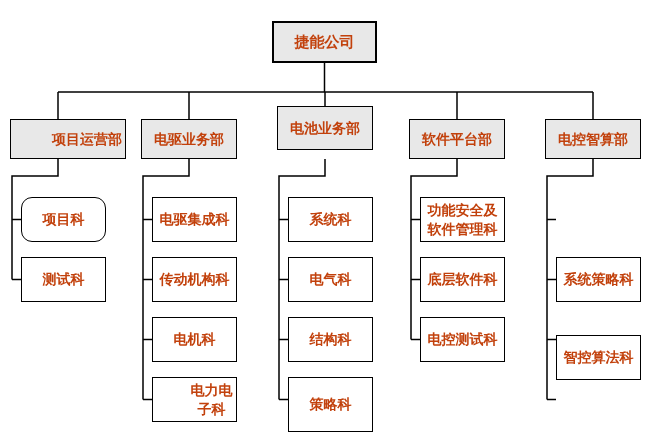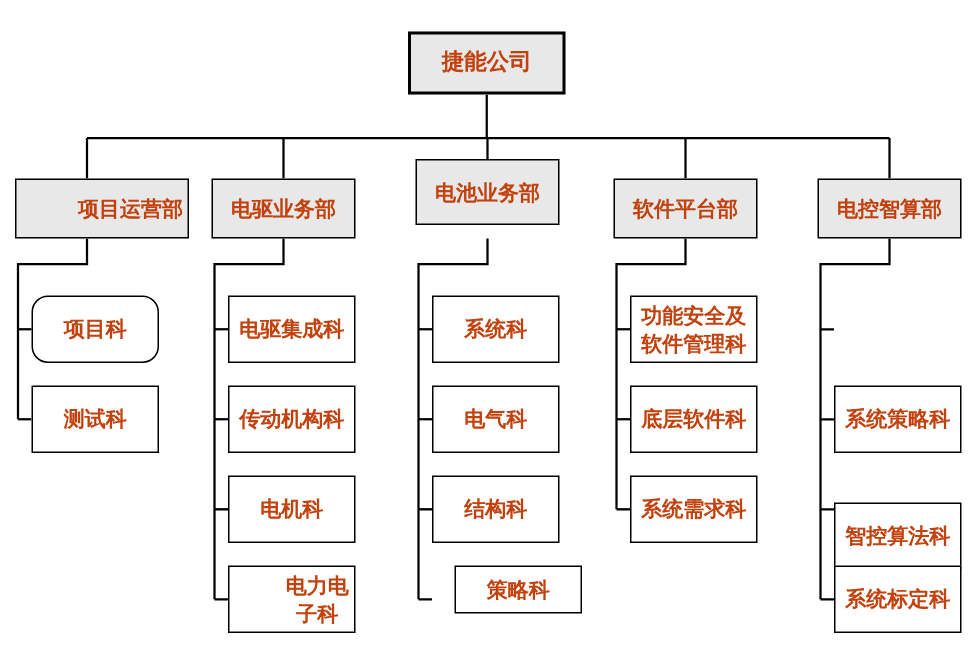--- a/index.html
+++ b/index.html
@@ -89,23 +89,22 @@
     <div class="node level2" style="left: 21px; top: 257px; width: 85px; height: 45px; background: rgb(255, 255, 255);"><span class="node-label">测试科</span></div>
     <div class="node level1" style="left: 141px; top: 119px; width: 96px; height: 40px; background: rgb(232, 232, 232);"><span class="node-label">电驱业务部</span></div>
     <div class="node level2" style="left: 152px; top: 197px; width: 85px; height: 45px; background: rgb(255, 255, 255);"><span class="node-label">电驱集成科</span></div>
     <div class="node level2" style="left: 152px; top: 317px; width: 85px; height: 45px; background: rgb(255, 255, 255);"><span class="node-label">电机科</span></div>
     <div class="node level2" style="left: 152px; top: 257px; width: 85px; height: 45px; background: rgb(255, 255, 255);"><span class="node-label">传动机构科</span></div>
     <div class="node level2" style="left: 152px; top: 377px; width: 85px; height: 45px; background: rgb(255, 255, 255); padding-left: 34px;"><span class="node-label">电力电子科</span></div>
     <div class="node level1" style="left: 277px; top: 106px; width: 96px; height: 44px; background: rgb(232, 232, 232);"><span class="node-label">电池业务部</span></div>
     <div class="node level2" style="left: 288px; top: 197px; width: 85px; height: 45px; background: rgb(255, 255, 255);"><span class="node-label">系统科</span></div>
     <div class="node level2" style="left: 288px; top: 257px; width: 85px; height: 45px; background: rgb(255, 255, 255);"><span class="node-label">电气科</span></div>
     <div class="node level2" style="left: 288px; top: 317px; width: 85px; height: 45px; background: rgb(255, 255, 255);"><span class="node-label">结构科</span></div>
-    <div class="node level2" style="left: 303px; top: 377px; width: 85px; height: 32px; background: rgb(255, 255, 255);"><span class="node-label">策略科</span></div>
+    <div class="node level2" style="left: 288px; top: 377px; width: 85px; height: 55px; background: rgb(255, 255, 255);"><span class="node-label">策略科</span></div>
     <div class="node level1" style="left: 409px; top: 119px; width: 96px; height: 40px; background: rgb(232, 232, 232);"><span class="node-label">软件平台部</span></div>
     <div class="node level2" style="left: 420px; top: 197px; width: 85px; height: 45px; background: rgb(255, 255, 255);"><span class="node-label">功能安全及
 软件管理科</span></div>
     <div class="node level2" style="left: 420px; top: 257px; width: 85px; height: 45px; background: rgb(255, 255, 255);"><span class="node-label">底层软件科</span></div>
-    <div class="node level2" style="left: 420px; top: 317px; width: 85px; height: 45px; background: rgb(255, 255, 255);"><span class="node-label">系统需求科</span></div>
+    <div class="node level2" style="left: 420px; top: 317px; width: 85px; height: 45px; background: rgb(255, 255, 255);"><span class="node-label">电控测试科</span></div>
     <div class="node level1" style="left: 545px; top: 119px; width: 96px; height: 40px; background: rgb(232, 232, 232);"><span class="node-label">电控智算部</span></div>
     <div class="node level2" style="left: 556px; top: 257px; width: 85px; height: 45px; background: rgb(255, 255, 255);"><span class="node-label">系统策略科</span></div>
     <div class="node level2" style="left: 556px; top: 335px; width: 85px; height: 45px; background: rgb(255, 255, 255);"><span class="node-label">智控算法科</span></div>
-    <div class="node level2" style="left: 556px; top: 377px; width: 85px; height: 45px; background: rgb(255, 255, 255);"><span class="node-label">系统标定科</span></div>
   </div>
 
 </body></html>

